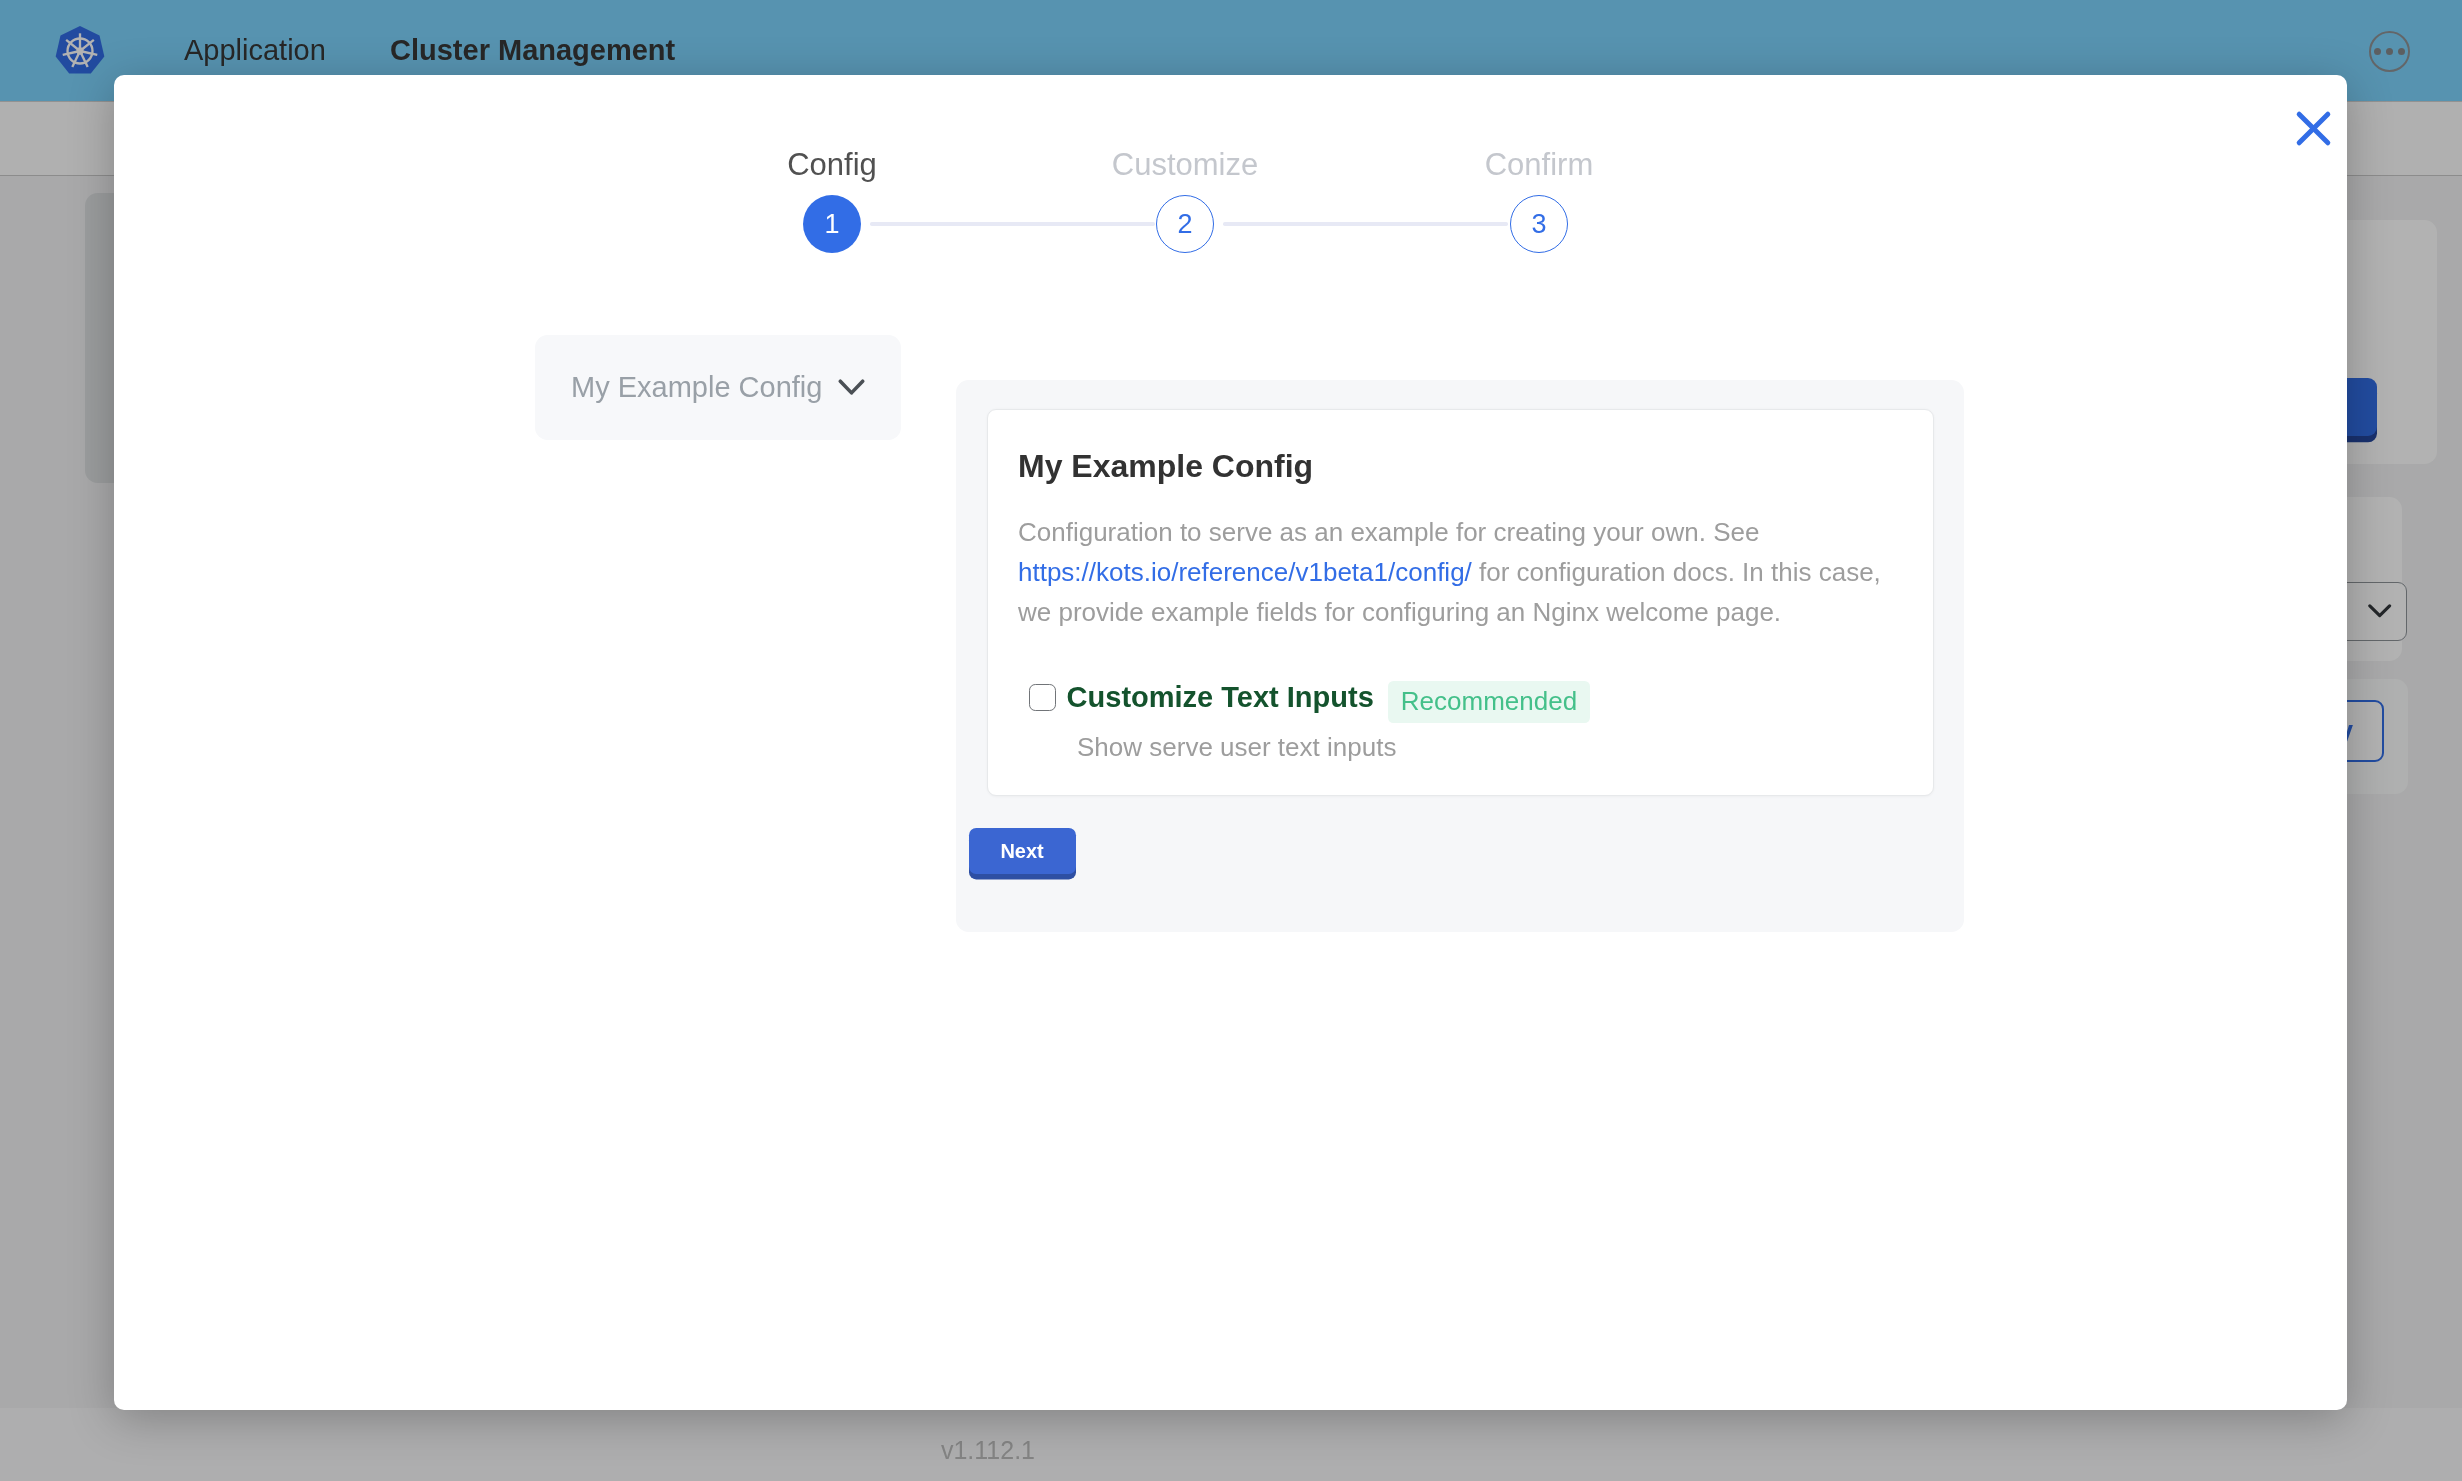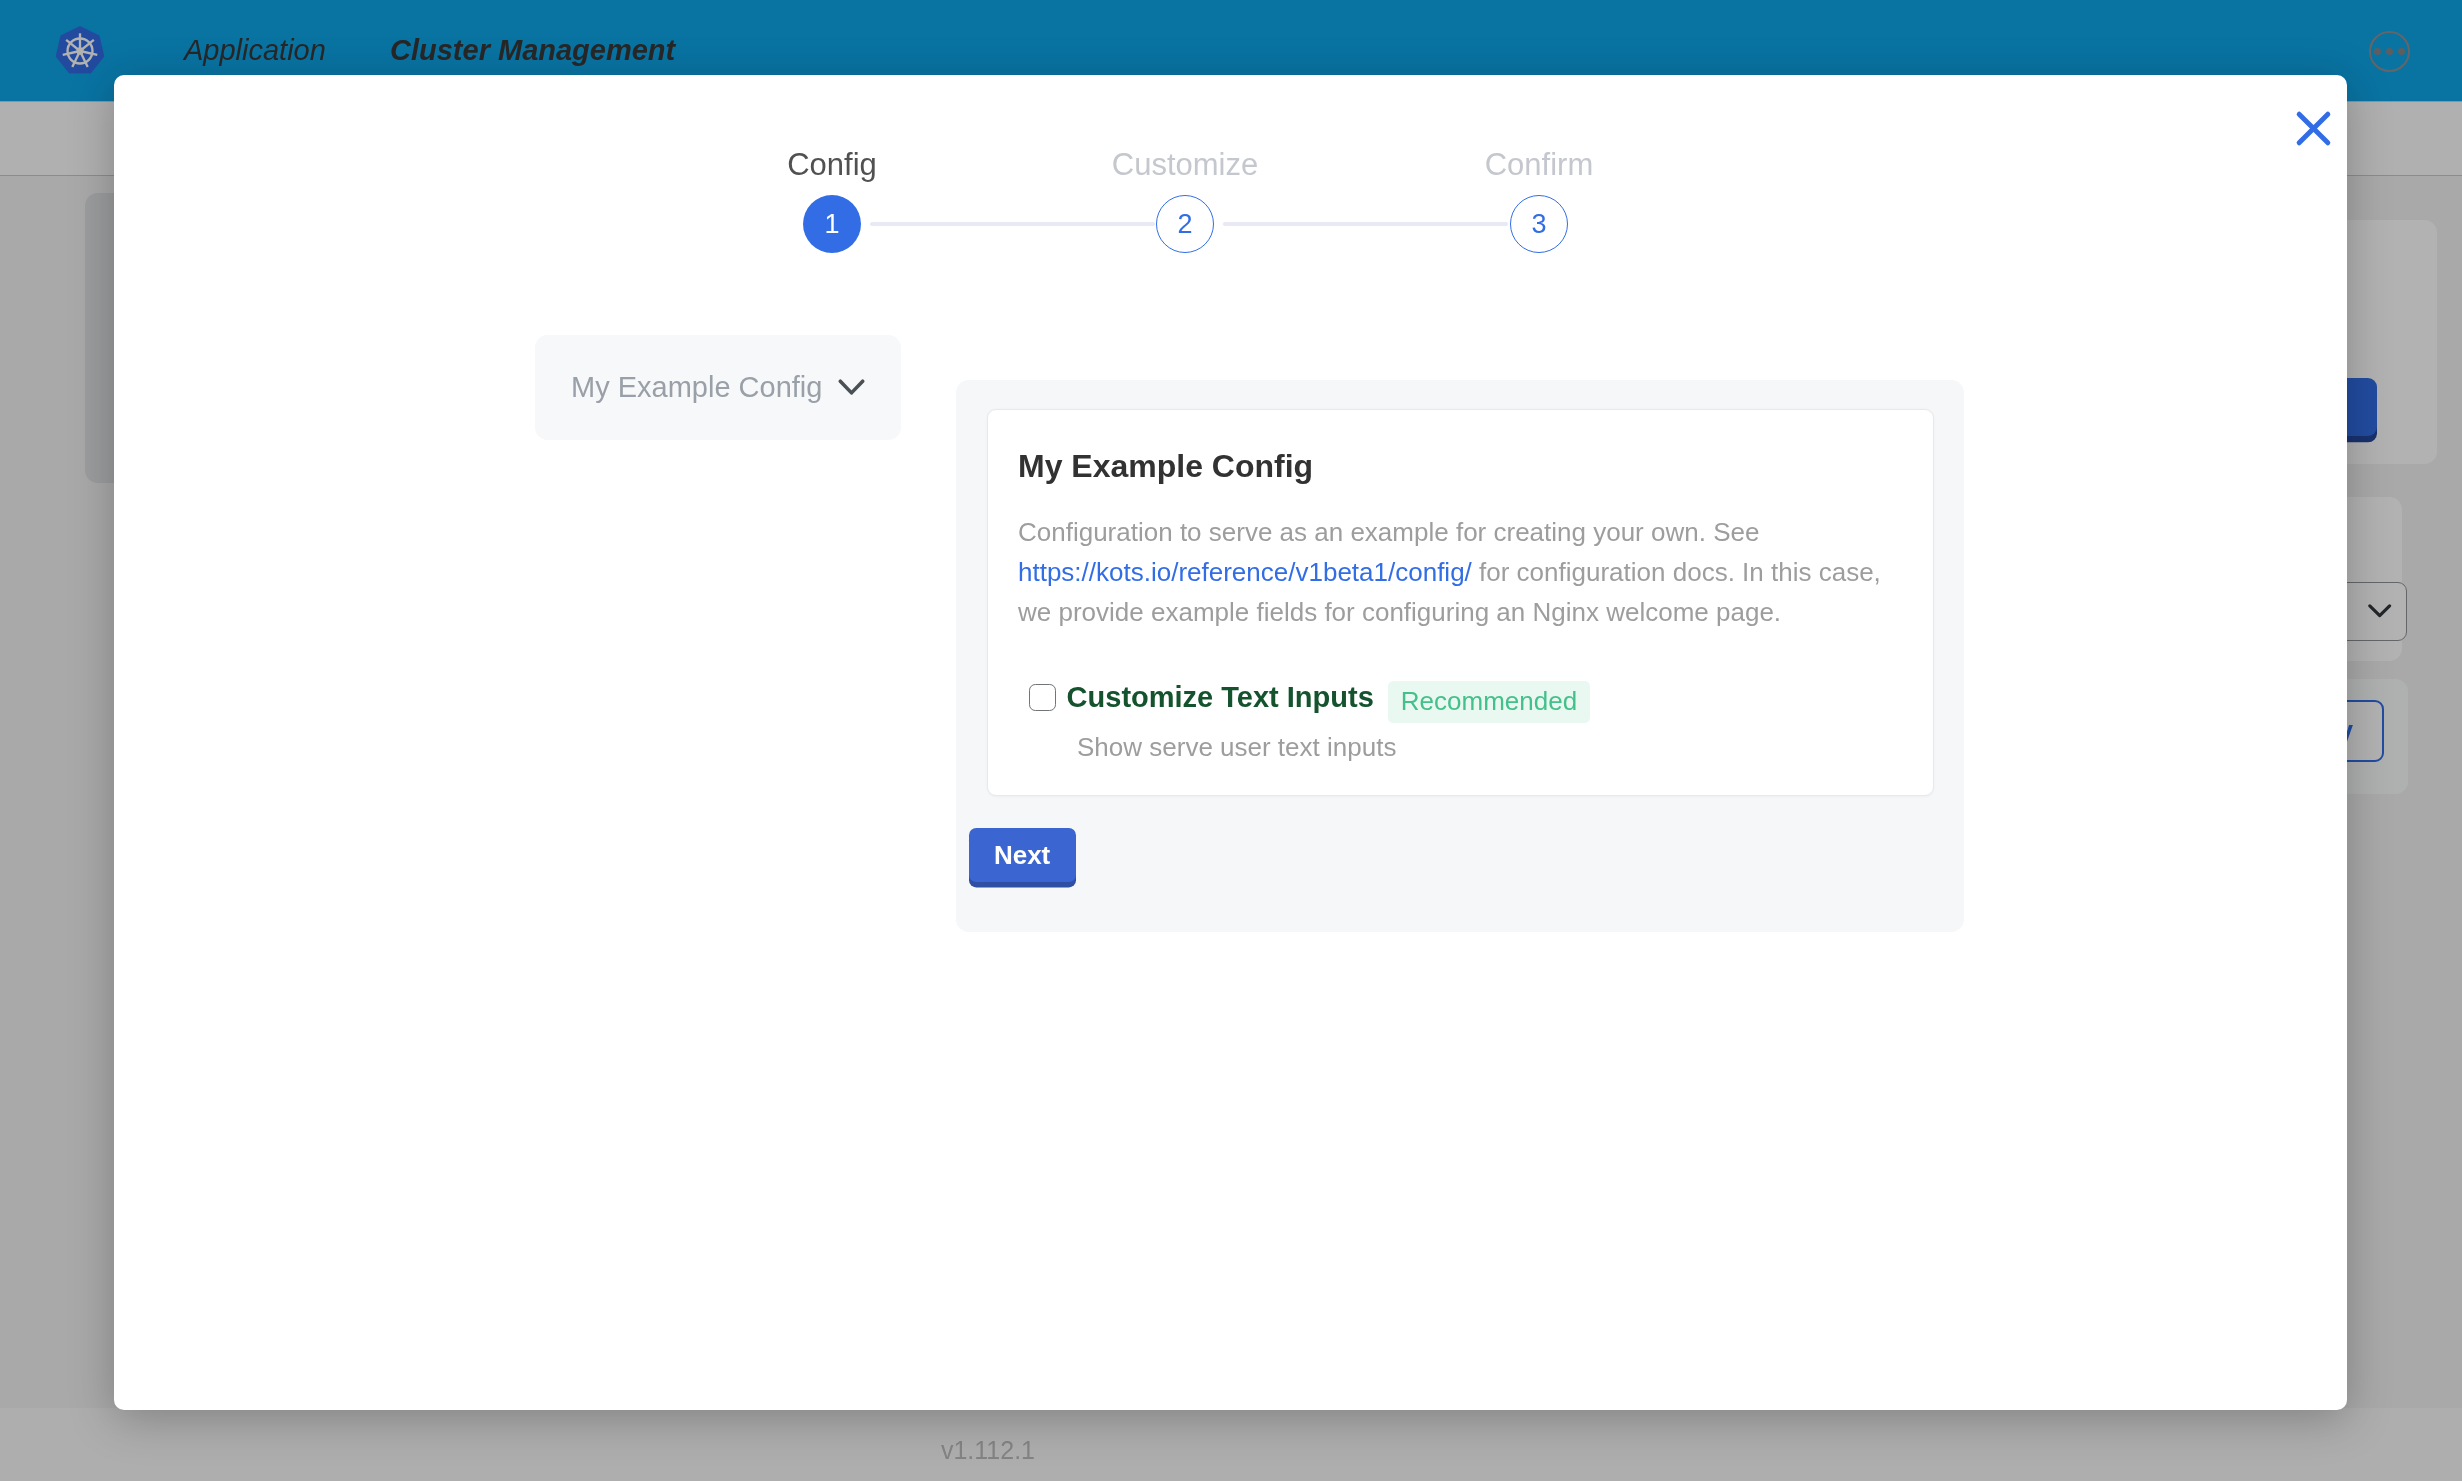--- a/index.html
+++ b/index.html
@@ -8,22 +8,21 @@
     font-family:"Liberation Sans", sans-serif;
     background:#f2f3f4;
     position:relative;
   }
 
   
   .bg-page { position:absolute; inset:0; z-index:0; }
 
   .navbar {
     position:absolute; left:0; top:0; width:2462px; height:101px;
-    background:#0ea5e9;
-    font-style:italic;
+    background:#7dd3fc;
   }
   .k8s-logo { position:absolute; left:54px; top:24px; width:52px; height:54px; }
   .nav-tab {
     position:absolute; top:0; height:101px; display:flex; align-items:center;
     font-size:29px; color:#383838;
   }
   .nav-tab.app { left:184px; font-weight:500; }
   .nav-tab.cluster { left:390px; font-weight:700; }
   .ellipsis-btn {
     position:absolute; left:2369px; top:31px; width:41px; height:41px;
@@ -140,23 +139,23 @@
     background:#ffffff; cursor:pointer; flex:0 0 auto;
   }
   .checkbox-label { margin-left:10.8px; font-size:29px; font-weight:700; color:#14532d; cursor:pointer; }
   .badge {
     margin-left:14.4px; padding:5.4px 12.6px; border-radius:5.4px;
     background:#e9f8f1; color:#44c08a; font-size:26px;margin-top:8px;
   }
   .checkbox-help { margin-top:9px; margin-left:59px; font-size:26px; color:#9d9d9d; }
 
   .next-btn {
-    position:absolute; left:12.6px; top:448px; width:107px; height:54px;
+    position:absolute; left:12.6px; top:448px; width:107px; height:46px;
     background:#3b66d2; border:none; border-radius:7.2px; box-shadow:0 5.4px 0 #2e4fa3;
-    color:#ffffff; font-size:26px; font-weight:700; font-family:"Liberation Sans", sans-serif;
+    color:#ffffff; font-size:20px; font-weight:700; font-family:"Liberation Sans", sans-serif;
     cursor:pointer;
   }
 </style>
 </head>
 <body>
 
 <div class="bg-page">
 
   <div class="navbar">
     <svg class="k8s-logo" viewBox="0 0 100 100">

